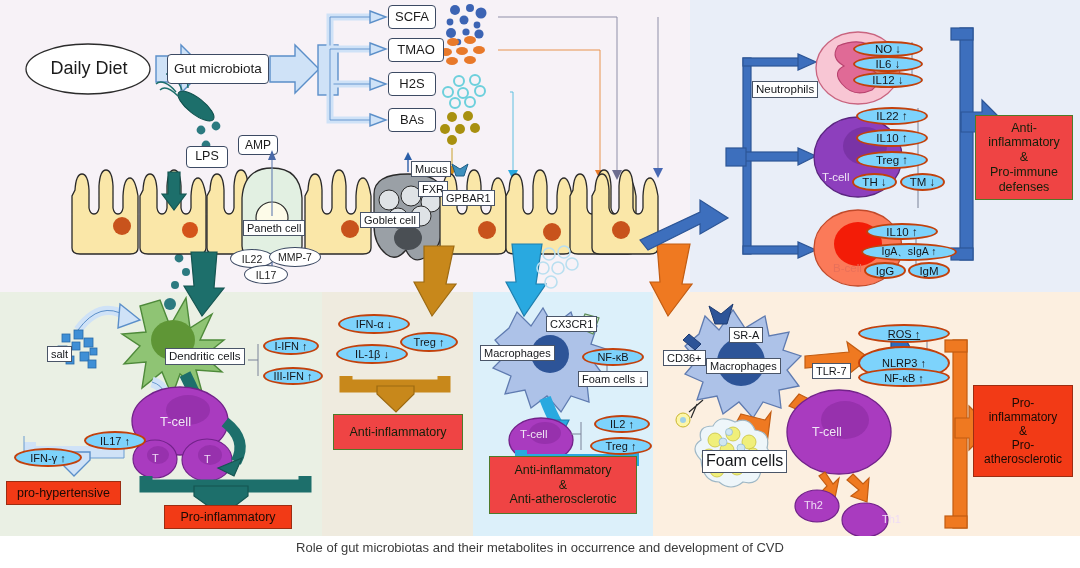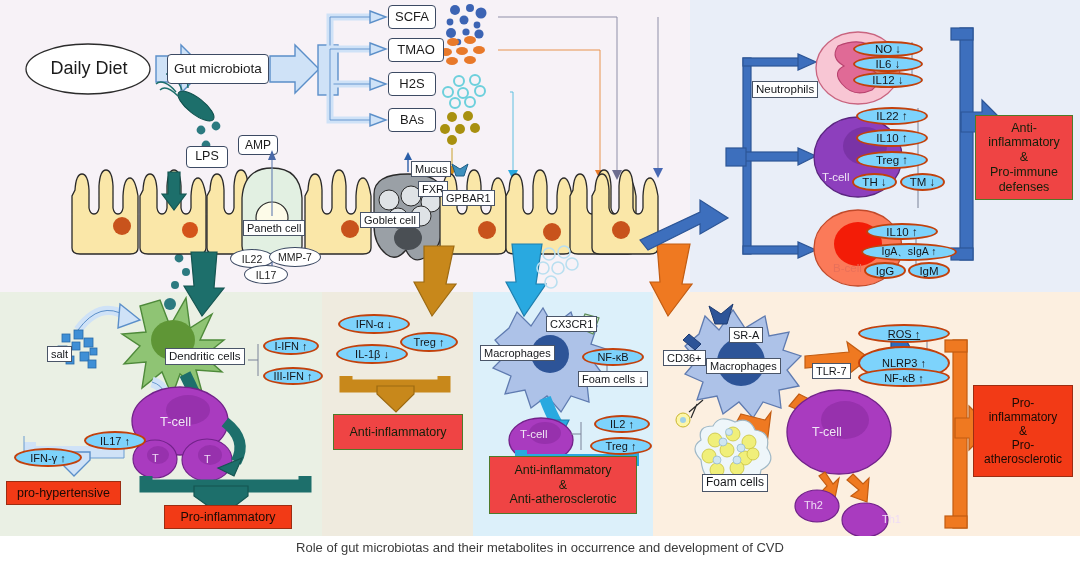--- a/index.html
+++ b/index.html
@@ -622,21 +622,21 @@
 
     <div class="lbl-white" style="left:706px;top:358px;font-size:11px;">Macrophages</div>
     <div class="lbl-white" style="left:729px;top:327px;font-size:11px;">SR-A</div>
     <div class="lbl-white" style="left:663px;top:350px;font-size:11px;">CD36+</div>
     <div class="lbl-white" style="left:812px;top:363px;font-size:11px;">TLR-7</div>
 
     <div class="oval-big" style="left:858px;top:324px;width:92px;height:19px;font-size:11px;text-decoration:underline;">ROS ↑</div>
     <div class="oval-big" style="left:858px;top:346px;width:92px;height:34px;font-size:11px;">NLRP3 ↑</div>
     <div class="oval-big" style="left:858px;top:368px;width:92px;height:19px;font-size:11px;">NF-κB ↑</div>
 
-    <div class="lbl-white" style="left:702px;top:474px;font-size:12px;">Foam cells</div>
+    <div class="lbl-white" style="left:702px;top:450px;font-size:16px;">Foam cells</div>
     <div class="lbl-oncell" style="left:812px;top:425px;font-size:12.5px;">T-cell</div>
     <div class="plain" style="left:804px;top:499px;color:#efdcf5;font-size:11px;">Th2</div>
     <div class="plain" style="left:854px;top:513px;color:#efdcf5;font-size:11px;margin-left:28px;">Th1</div>
 
     <div class="outbox red-box" style="left:973px;top:385px;width:100px;height:92px;flex-direction:column;font-size:12px;">
       <span>Pro-</span>
       <span>inflammatory</span>
       <span>&amp;</span>
       <span>Pro-</span>
       <span>atherosclerotic</span>

